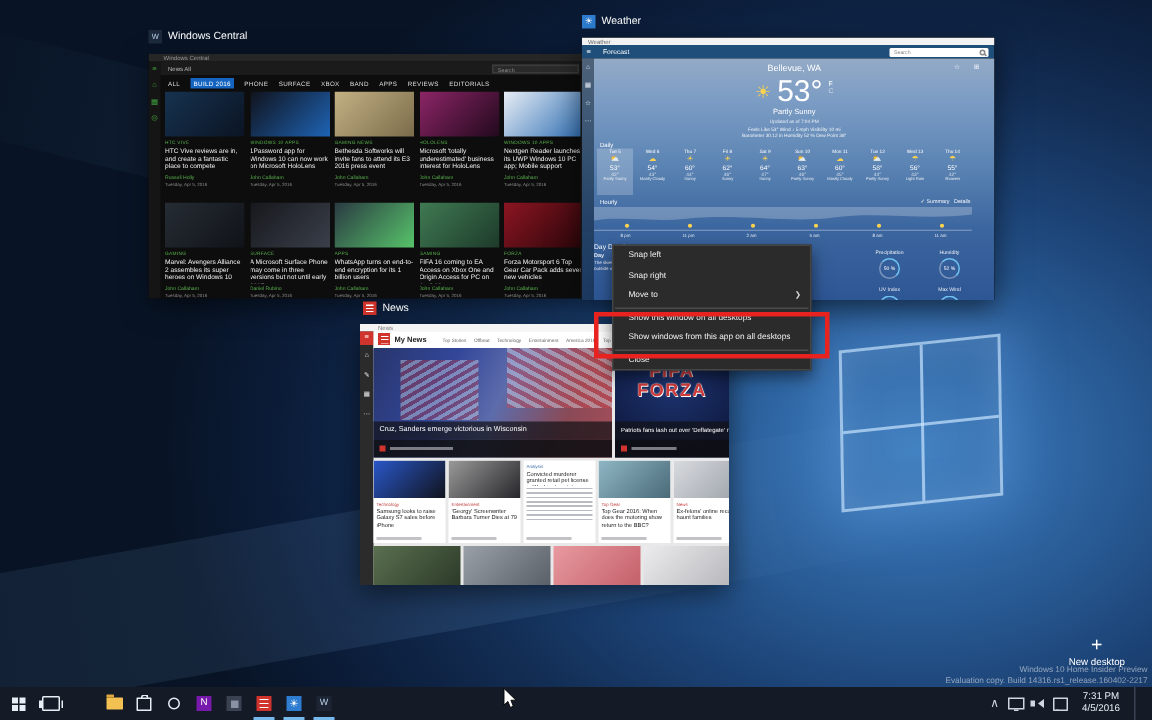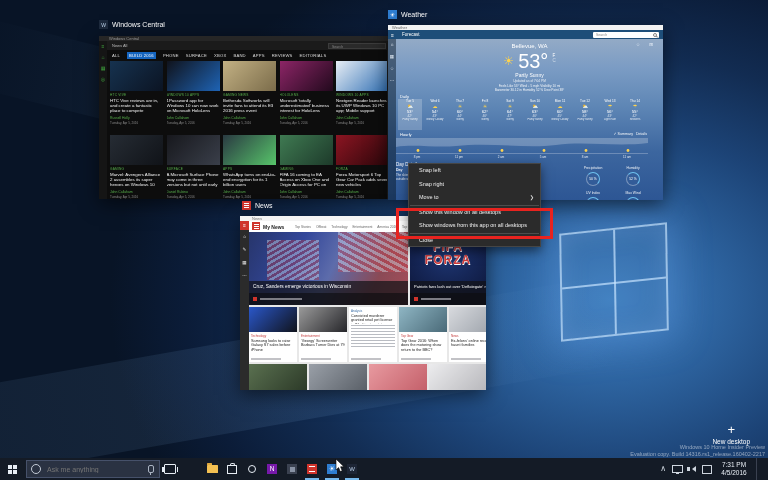--- a/index.html
+++ b/index.html
@@ -538,25 +538,20 @@
   </div>
   <div id="watermark">
     <div>Windows 10 Home Insider Preview</div>
     <div>Evaluation copy. Build 14316.rs1_release.160402-2217</div>
   </div>
 
   <div id="taskbar">
     <div id="start">
         <i></i>
       </div>
-    <div id="tb-search">
-      <span id="cortana-ring"></span>
-      <input placeholder="Ask me anything" style="">
-      <span id="tb-mic"></span>
-    </div>
     <div id="taskview">
         <i></i>
       </div>
     <div id="tb-icons">
         <div class="tb-slot">
           <span class="i-edge"></span>
         </div>
         <div class="tb-slot">
           <span class="i-folder"></span>
         </div>

